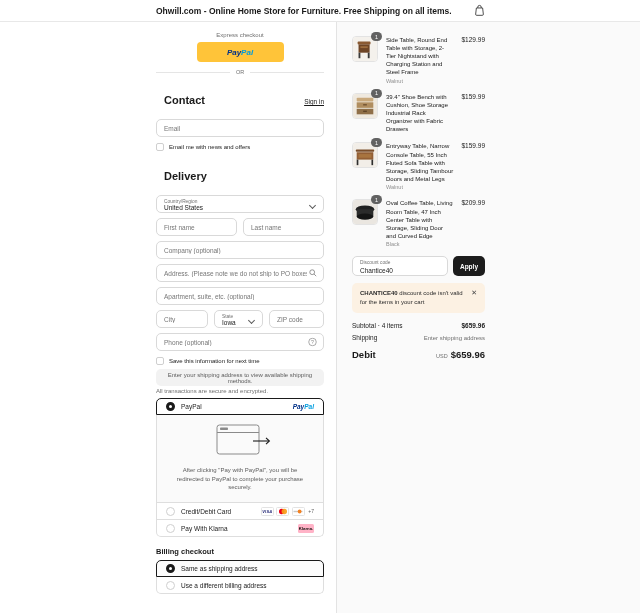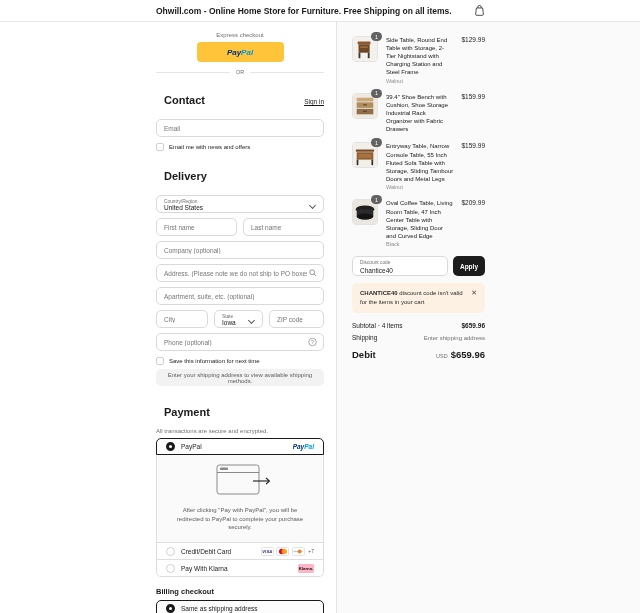--- a/index.html
+++ b/index.html
@@ -189,23 +189,20 @@
             </svg>
         </span>
       </div>
       <label class="cbrow">
         <span class="cb"></span>
         <span class="cb-label">Save this information for next time</span>
       </label>
 
       <div class="notice">Enter your shipping address to view available shipping methods.</div>
 
-      <div class="sec-head" style="margin-top:12px;">
-        <h2>Payment</h2>
-      </div>
       <div class="sub">All transactions are secure and encrypted.</div>
 
       <div class="paybox">
         <div class="pay-row pay-selected">
           <span class="radio checked"></span>
           <span>PayPal</span>
           <span class="spacer"></span>
           <span class="pp-small"><span class="pp-pay">Pay</span><span class="pp-pal">Pal</span></span>
         </div>
         <div class="pay-panel">

